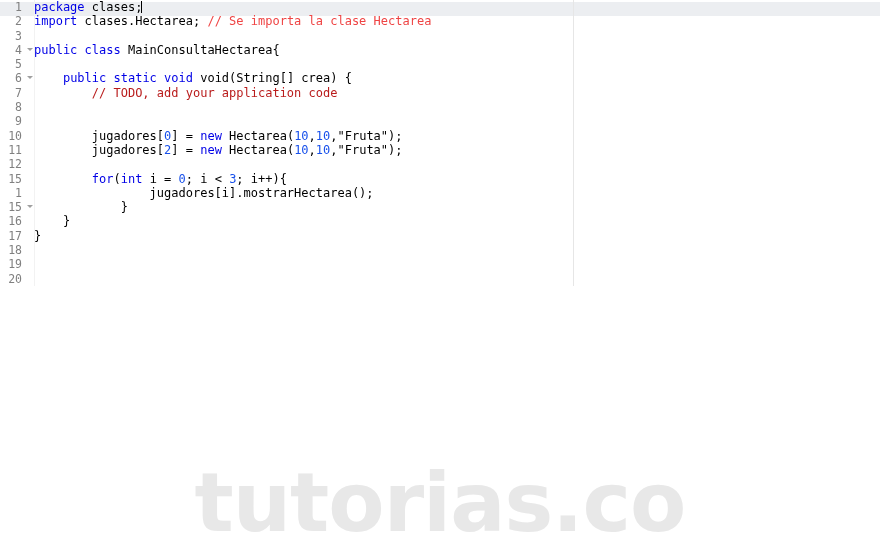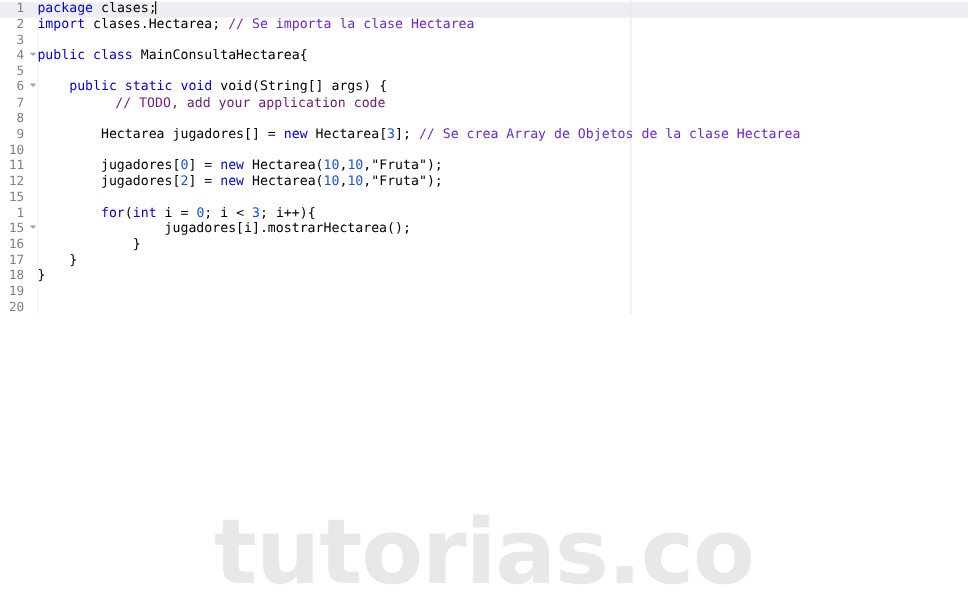--- a/index.html
+++ b/index.html
@@ -101,22 +101,22 @@
     font-family: "DejaVu Sans Mono", "Liberation Mono", monospace;
     font-size: 12px;
     color: #000000;
     white-space: pre;
   }
 
   
   .kw   { color: #0000e6; }
   .num  { color: #1750eb; }
   .str  { color: #000000; }
-  .cmt  { color: #701a75; margin-left: 13px; }
-  .cmt2 { color: #6d28d9; text-align: center; }
+  .cmt  { color: #b91c1c; }
+  .cmt2 { color: #ef4444; text-align: center; }
   .pln  { color: #000000; }
 
   
   .caret {
     display: inline-block;
     width: 1px;
     height: 12px;
     background: #000000;
     vertical-align: -2px;
     margin-left: -1px;
@@ -218,24 +218,23 @@
       </div>
     </div>
   <div class="gutter-sep"></div>
 
   <div class="code-area" id="code-area">
       <div class="code-line"><span class="kw">package</span><span class="pln"> clases;</span><span class="caret"></span></div>
       <div class="code-line"><span class="kw">import</span><span class="pln"> clases.Hectarea; </span><span class="cmt2">// Se importa la clase Hectarea</span></div>
       <div class="code-line">&nbsp;</div>
       <div class="code-line"><span class="kw">public class</span><span class="pln"> MainConsultaHectarea{</span></div>
       <div class="code-line">&nbsp;</div>
-      <div class="code-line"><span class="pln">    </span><span class="kw">public static void</span><span class="pln"> void(</span><span class="pln">String</span><span class="pln">[] args) {</span></div>
+      <div class="code-line"><span class="pln">    </span><span class="kw">public static void</span><span class="pln"> void(</span><span class="pln">String</span><span class="pln">[] crea) {</span></div>
       <div class="code-line"><span class="pln">        </span><span class="cmt">// TODO, add your application code</span></div>
       <div class="code-line">&nbsp;</div>
-      <div class="code-line"><span class="pln">        Hectarea jugadores[] = </span><span class="kw">new</span><span class="pln"> Hectarea[</span><span class="num">3</span><span class="pln">]; </span><span class="cmt2">// Se crea Array de Objetos de la clase Hectarea</span></div>
       <div class="code-line">&nbsp;</div>
       <div class="code-line"><span class="pln">        jugadores[</span><span class="num">0</span><span class="pln">] = </span><span class="kw">new</span><span class="pln"> Hectarea(</span><span class="num">10</span><span class="pln">,</span><span class="num">10</span><span class="pln">,</span><span class="str">"Fruta"</span><span class="pln">);</span></div>
       <div class="code-line"><span class="pln">        jugadores[</span><span class="num">2</span><span class="pln">] = </span><span class="kw">new</span><span class="pln"> Hectarea(</span><span class="num">10</span><span class="pln">,</span><span class="num">10</span><span class="pln">,</span><span class="str">"Fruta"</span><span class="pln">);</span></div>
       <div class="code-line">&nbsp;</div>
       <div class="code-line"><span class="pln">        </span><span class="kw">for</span><span class="pln">(</span><span class="kw">int</span><span class="pln"> i = </span><span class="num">0</span><span class="pln">; i &lt; </span><span class="num">3</span><span class="pln">; i++){</span></div>
       <div class="code-line"><span class="pln">                jugadores[i].mostrarHectarea();</span></div>
       <div class="code-line"><span class="pln">            }</span></div>
       <div class="code-line"><span class="pln">    }</span></div>
       <div class="code-line"><span class="pln">}</span></div>
     </div>

